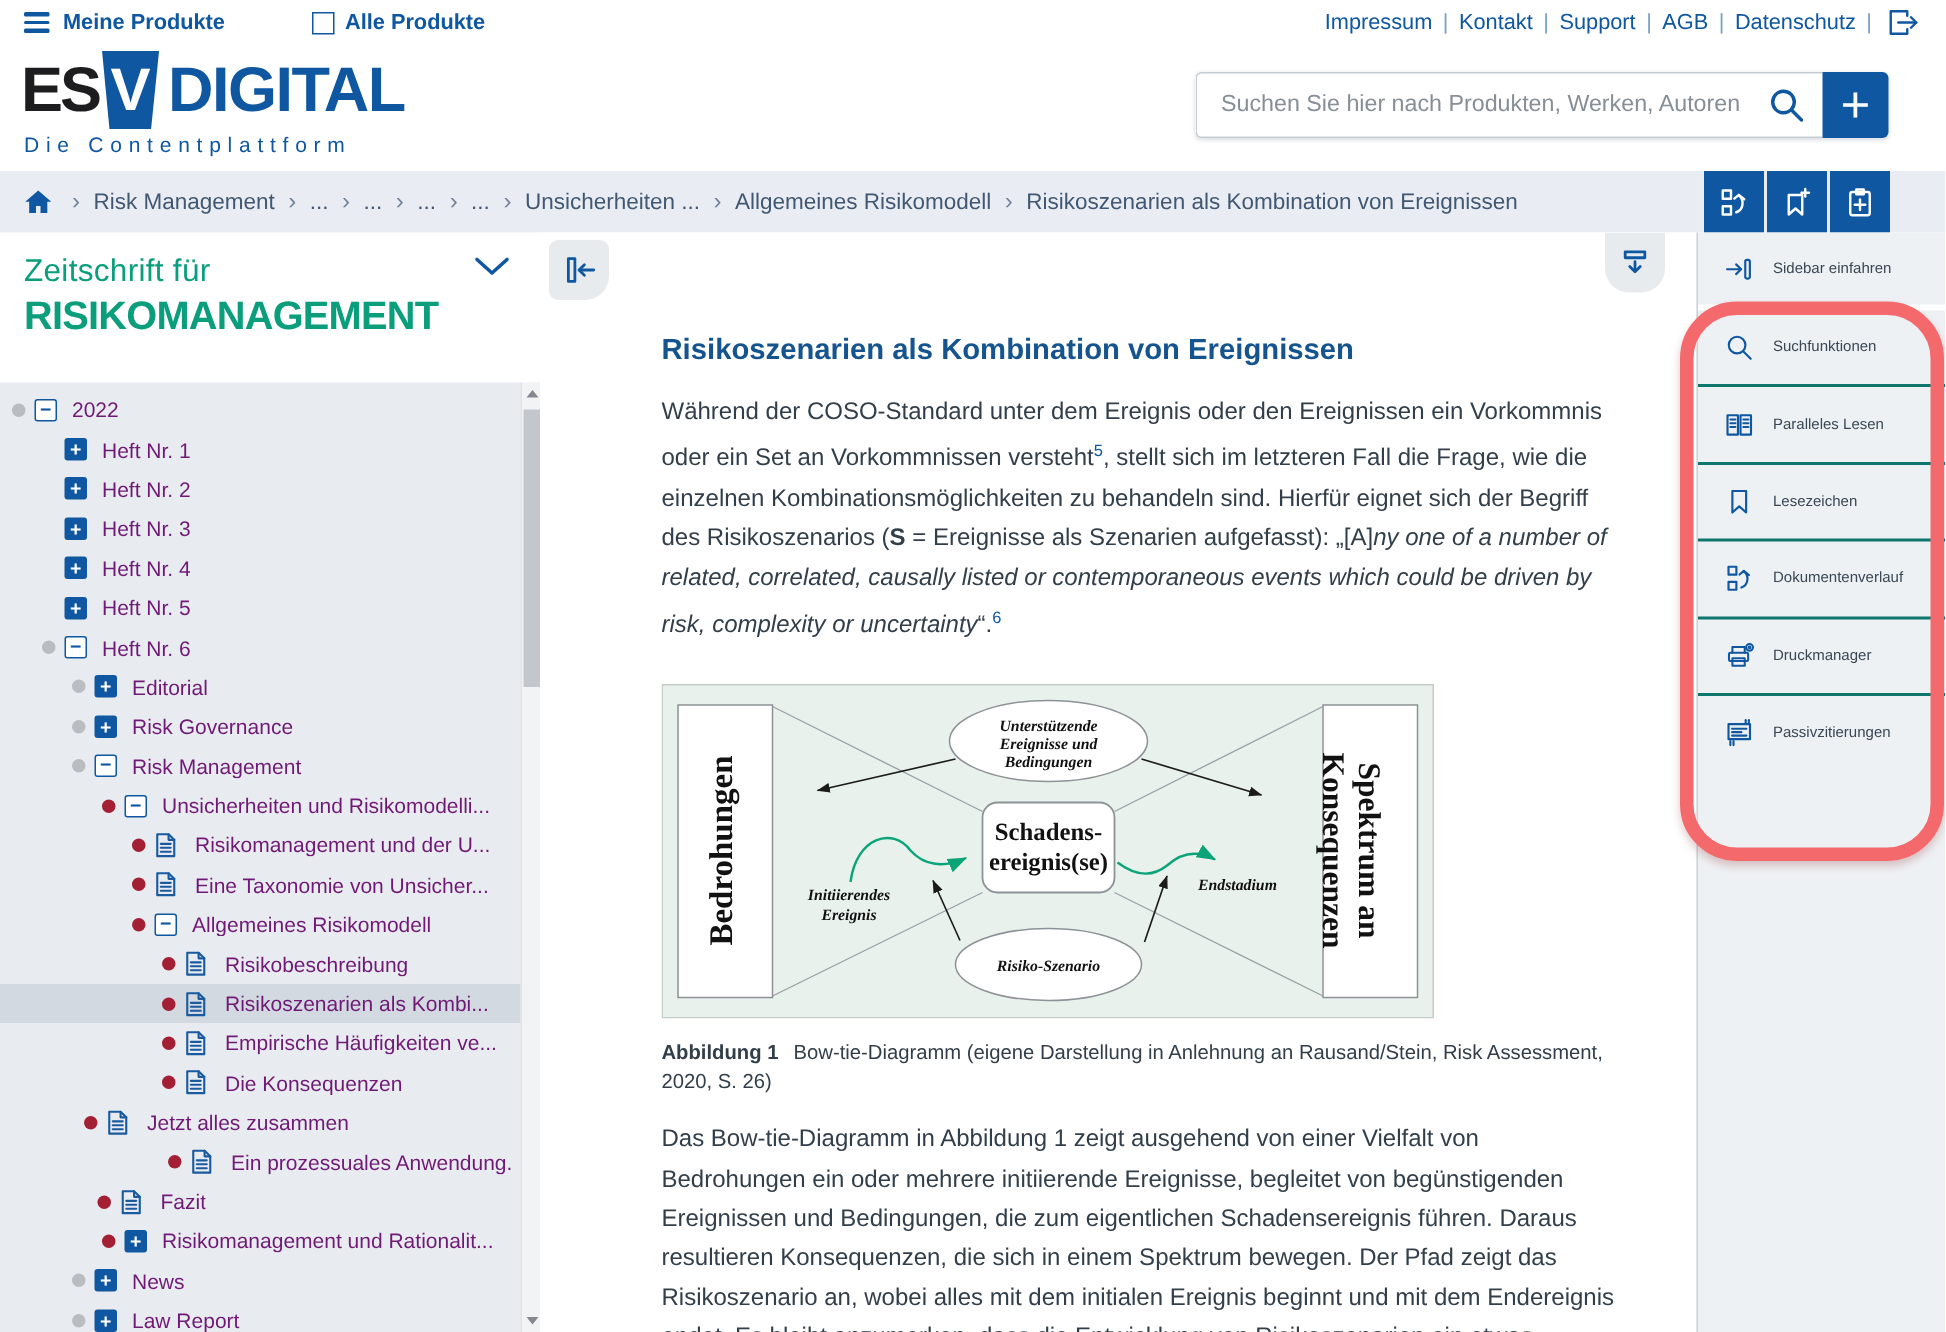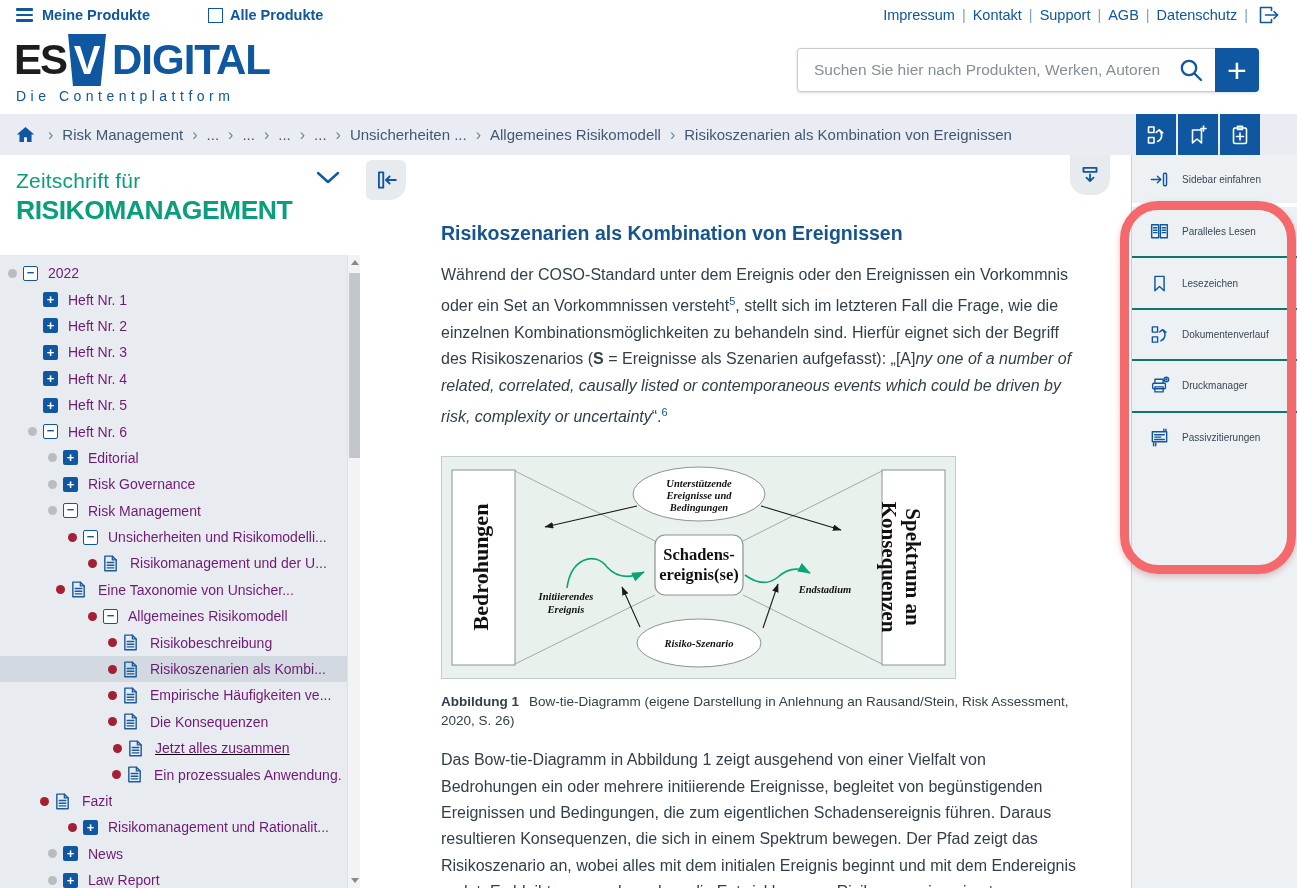--- a/index.html
+++ b/index.html
@@ -305,21 +305,21 @@
               <svg viewBox="0 0 15 18">
                 <path d="M1.5 1.2 h8 l4 4 v11.5 h-12 z"></path>
                 <path d="M9.5 1.2 v4 h4"></path>
                 <line x1="4" y1="8" x2="11" y2="8"></line>
                 <line x1="4" y1="10.8" x2="11" y2="10.8"></line>
                 <line x1="4" y1="13.6" x2="11" y2="13.6"></line>
               </svg>
             </span>
             <span class="tlabel">Risikomanagement und der U...</span>
           </div>
-          <div class="trow" style="padding-left: 56px;">
+          <div class="trow" style="padding-left: 88px;">
             <span class="dot red"></span>
             <span class="tg doc ticon" style="color: rgb(26, 90, 158);">
               <svg viewBox="0 0 15 18">
                 <path d="M1.5 1.2 h8 l4 4 v11.5 h-12 z"></path>
                 <path d="M9.5 1.2 v4 h4"></path>
                 <line x1="4" y1="8" x2="11" y2="8"></line>
                 <line x1="4" y1="10.8" x2="11" y2="10.8"></line>
                 <line x1="4" y1="13.6" x2="11" y2="13.6"></line>
               </svg>
             </span>
@@ -375,21 +375,21 @@
               <svg viewBox="0 0 15 18">
                 <path d="M1.5 1.2 h8 l4 4 v11.5 h-12 z"></path>
                 <path d="M9.5 1.2 v4 h4"></path>
                 <line x1="4" y1="8" x2="11" y2="8"></line>
                 <line x1="4" y1="10.8" x2="11" y2="10.8"></line>
                 <line x1="4" y1="13.6" x2="11" y2="13.6"></line>
               </svg>
             </span>
             <span class="tlabel">Die Konsequenzen</span>
           </div>
-          <div class="trow" style="padding-left: 113px; text-decoration: underline;">
+          <div class="trow" style="padding-left: 56px;">
             <span class="dot red"></span>
             <span class="tg doc ticon" style="color: rgb(26, 90, 158);">
               <svg viewBox="0 0 15 18">
                 <path d="M1.5 1.2 h8 l4 4 v11.5 h-12 z"></path>
                 <path d="M9.5 1.2 v4 h4"></path>
                 <line x1="4" y1="8" x2="11" y2="8"></line>
                 <line x1="4" y1="10.8" x2="11" y2="10.8"></line>
                 <line x1="4" y1="13.6" x2="11" y2="13.6"></line>
               </svg>
             </span>
@@ -401,21 +401,21 @@
               <svg viewBox="0 0 15 18">
                 <path d="M1.5 1.2 h8 l4 4 v11.5 h-12 z"></path>
                 <path d="M9.5 1.2 v4 h4"></path>
                 <line x1="4" y1="8" x2="11" y2="8"></line>
                 <line x1="4" y1="10.8" x2="11" y2="10.8"></line>
                 <line x1="4" y1="13.6" x2="11" y2="13.6"></line>
               </svg>
             </span>
             <span class="tlabel">Ein prozessuales Anwendung...</span>
           </div>
-          <div class="trow" style="padding-left: 40px;">
+          <div class="trow" style="padding-left: 65px;">
             <span class="dot red"></span>
             <span class="tg doc ticon" style="color: rgb(26, 90, 158);">
               <svg viewBox="0 0 15 18">
                 <path d="M1.5 1.2 h8 l4 4 v11.5 h-12 z"></path>
                 <path d="M9.5 1.2 v4 h4"></path>
                 <line x1="4" y1="8" x2="11" y2="8"></line>
                 <line x1="4" y1="10.8" x2="11" y2="10.8"></line>
                 <line x1="4" y1="13.6" x2="11" y2="13.6"></line>
               </svg>
             </span>
@@ -526,20 +526,29 @@
               <polyline points="8.8,7.6 12.3,11 8.8,14.4"></polyline>
               <rect x="15.2" y="4.5" width="3.2" height="13" rx="1.2"></rect>
             </svg>
         </span>
         <span class="tlab">Sidebar einfahren</span>
       </div>
       <div class="tools">
           <div class="tool">
             <span class="ticon">
               <svg viewBox="0 0 22 22">
+                <circle cx="9.5" cy="9.5" r="5.8"></circle>
+                <line x1="13.9" y1="13.9" x2="19" y2="19"></line>
+              </svg>
+            </span>
+            <span class="tlab">Suchfunktionen</span>
+          </div>
+          <div class="tool">
+            <span class="ticon">
+              <svg viewBox="0 0 22 22">
                 <rect x="2.8" y="4" width="7.3" height="13.5"></rect>
                 <rect x="11.9" y="4" width="7.3" height="13.5"></rect>
                 <line x1="4.8" y1="7" x2="8.3" y2="7"></line>
                 <line x1="4.8" y1="9.6" x2="8.3" y2="9.6"></line>
                 <line x1="4.8" y1="12.2" x2="8.3" y2="12.2"></line>
                 <line x1="13.9" y1="7" x2="17.4" y2="7"></line>
                 <line x1="13.9" y1="9.6" x2="17.4" y2="9.6"></line>
                 <line x1="13.9" y1="12.2" x2="17.4" y2="12.2"></line>
               </svg>
             </span>

